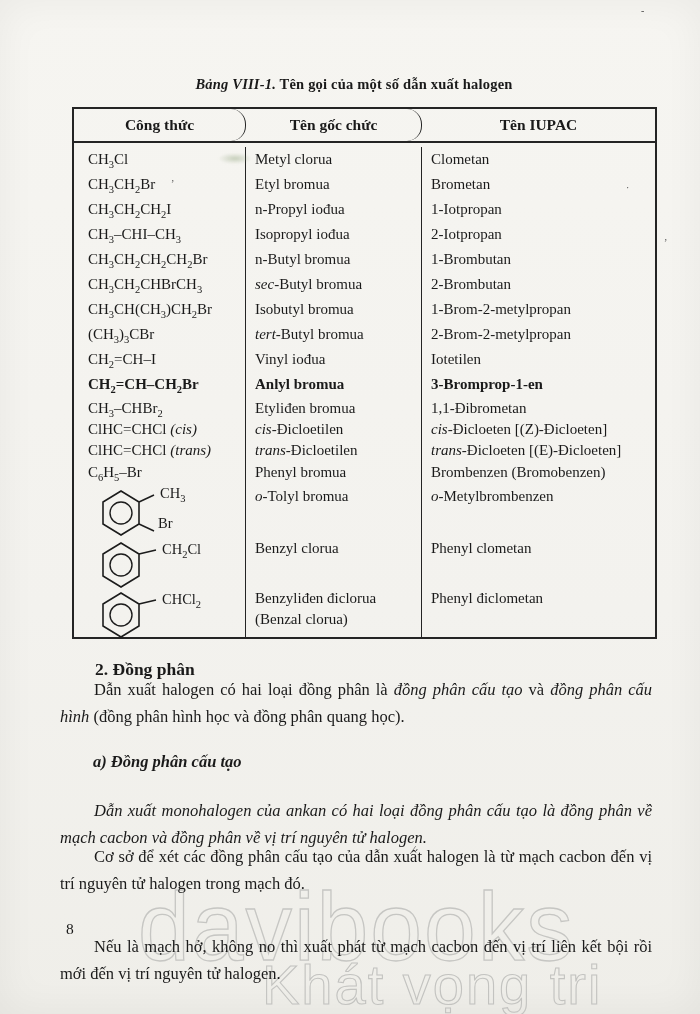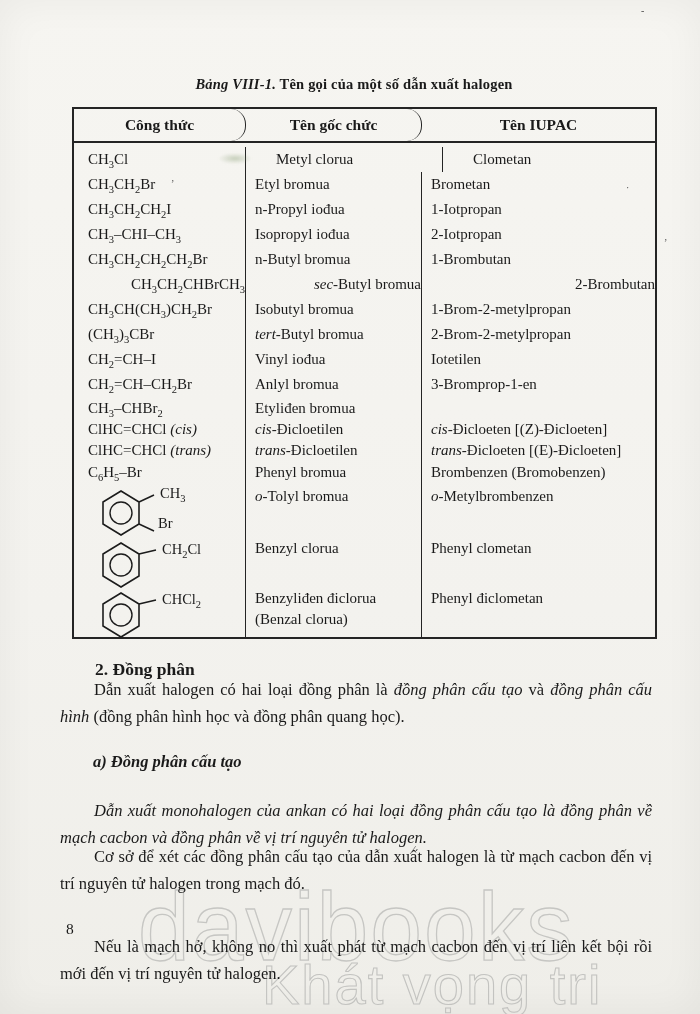--- a/index.html
+++ b/index.html
@@ -65,21 +65,21 @@
     <span class="it">Bảng VIII-1.</span><span> Tên gọi của một số dẫn xuất halogen</span>
   </div>
 
   <div class="tbl">
     <div class="thead">
       <div class="hcell b">Công thức</div>
       <div class="hcell b">Tên gốc chức</div>
       <div class="hcell">Tên IUPAC</div>
     </div>
     <div class="tbody" id="tbody">
-        <div class="trow" style="height: 25px; gap: 21px;">
+        <div class="trow" style="height: 25px;">
           <div class="cell c1">
             <div class="ln"><span>CH</span><span class="sb">3</span><span>Cl</span></div>
           </div>
           <div class="cell c2">
             <div class="ln"><span>Metyl clorua</span></div>
           </div>
           <div class="cell c3">
             <div class="ln"><span>Clometan</span></div>
           </div>
         </div>
@@ -120,21 +120,21 @@
           <div class="cell c1">
             <div class="ln"><span>CH</span><span class="sb">3</span><span>CH</span><span class="sb">2</span><span>CH</span><span class="sb">2</span><span>CH</span><span class="sb">2</span><span>Br</span></div>
           </div>
           <div class="cell c2">
             <div class="ln"><span>n-Butyl bromua</span></div>
           </div>
           <div class="cell c3">
             <div class="ln"><span>1-Brombutan</span></div>
           </div>
         </div>
-        <div class="trow" style="height: 25px; text-align: right;">
+        <div class="trow" style="height: 25px;">
           <div class="cell c1">
             <div class="ln"><span>CH</span><span class="sb">3</span><span>CH</span><span class="sb">2</span><span>CHBrCH</span><span class="sb">3</span></div>
           </div>
           <div class="cell c2">
             <div class="ln"><span class="it">sec</span><span>-Butyl bromua</span></div>
           </div>
           <div class="cell c3">
             <div class="ln"><span>2-Brombutan</span></div>
           </div>
         </div>
@@ -164,37 +164,40 @@
           <div class="cell c1">
             <div class="ln"><span>CH</span><span class="sb">2</span><span>=CH–I</span></div>
           </div>
           <div class="cell c2">
             <div class="ln"><span>Vinyl iođua</span></div>
           </div>
           <div class="cell c3">
             <div class="ln"><span>Iotetilen</span></div>
           </div>
         </div>
-        <div class="trow" style="height: 25px;">
+        <div class="trow" style="height: 25px; font-weight: bold;">
           <div class="cell c1">
             <div class="ln"><span>CH</span><span class="sb">2</span><span>=CH–CH</span><span class="sb">2</span><span>Br</span></div>
           </div>
           <div class="cell c2">
             <div class="ln"><span>Anlyl bromua</span></div>
           </div>
           <div class="cell c3">
             <div class="ln"><span>3-Bromprop-1-en</span></div>
           </div>
         </div>
         <div class="trow" style="height: 22px;">
           <div class="cell c1">
             <div class="ln"><span>CH</span><span class="sb">3</span><span>–CHBr</span><span class="sb">2</span></div>
           </div>
           <div class="cell c2">
             <div class="ln"><span>Etyliđen bromua</span></div>
+          </div>
+          <div class="cell c3">
+            <div class="ln"><span>1,1-Đibrometan</span></div>
           </div>
         </div>
         <div class="trow" style="height: 21px;">
           <div class="cell c1">
             <div class="ln"><span>ClHC=CHCl </span><span class="it">(cis)</span></div>
           </div>
           <div class="cell c2">
             <div class="ln"><span class="it">cis</span><span>-Đicloetilen</span></div>
           </div>
           <div class="cell c3">

